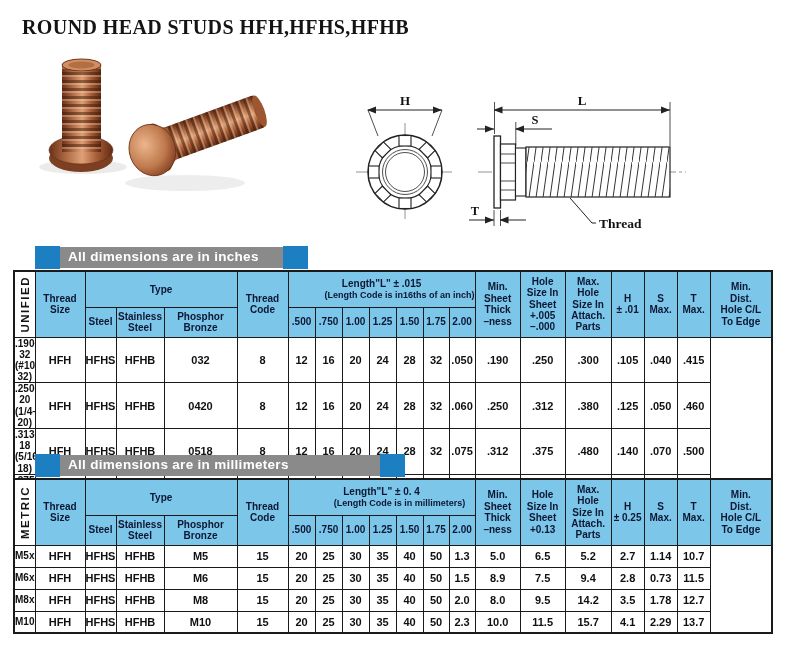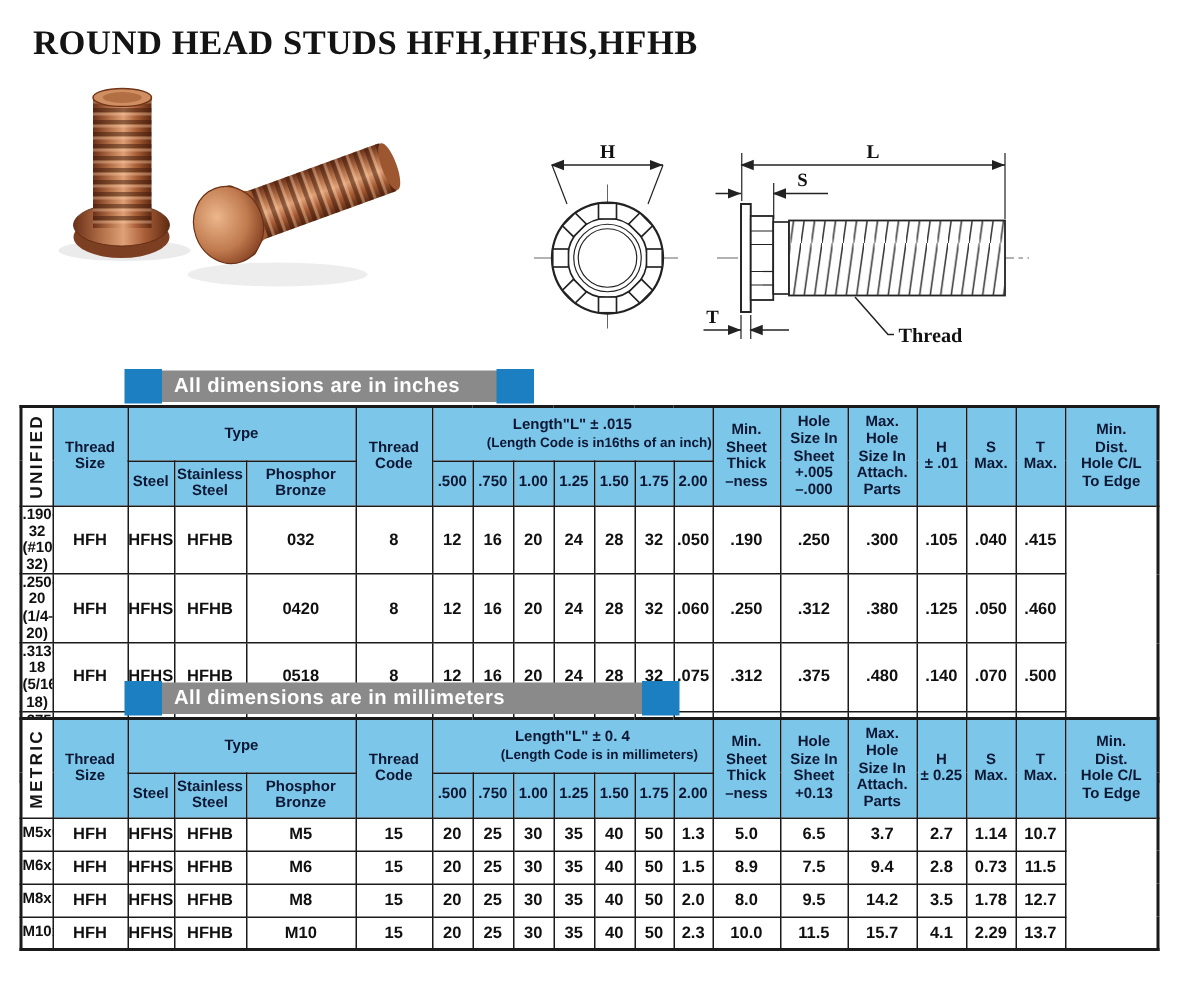--- a/index.html
+++ b/index.html
@@ -3,27 +3,27 @@
 <meta charset="utf-8">
 <style>
   html,body{margin:0;padding:0;}
   body{
     width:800px;height:656px;background:#ffffff;position:relative;overflow:hidden;
     font-family:"Liberation Sans",sans-serif;
     --header-blue:#7cc6ea; --banner-gray:#8a8a8a; --banner-blue:#1b7fc1; --border:#1a1a1a;
   }
   .title{
     position:absolute;left:22px;top:16px;
-    font-family:"Liberation Serif",serif;font-weight:bold;font-size:23px;
+    font-family:"Liberation Serif",serif;font-weight:bold;font-size:20px;
     color:#141414;letter-spacing:.4px;white-space:nowrap;
   }
   svg.photo{position:absolute;left:25px;top:48px;}
   svg.draw{position:absolute;left:345px;top:62px;}
 
-  .banner{position:absolute;height:23px;margin-left:48px;}
+  .banner{position:absolute;height:23px;}
   .banner .bar{position:absolute;left:6px;right:6px;top:1px;height:21px;background:var(--banner-gray);}
   .banner .sq{position:absolute;top:0;width:25px;height:23px;background:var(--banner-blue);}
   .banner .sq.l{left:0;} .banner .sq.r{right:0;}
   .banner .label{
     position:absolute;left:33px;top:3px;color:#fff;font-weight:bold;
     font-size:13.5px;letter-spacing:.3px;white-space:nowrap;
   }
   #b0{left:35px;top:246px;width:273px;}
   #b1{left:35px;top:454px;width:370px;}
 
@@ -441,21 +441,21 @@
           <td class="dc">15</td>
           <td class="dc">20</td>
           <td class="dc">25</td>
           <td class="dc">30</td>
           <td class="dc">35</td>
           <td class="dc">40</td>
           <td class="dc">50</td>
           <td class="dc">1.3</td>
           <td class="dc">5.0</td>
           <td class="dc">6.5</td>
-          <td class="dc">3.7</td>
+          <td class="dc">5.2</td>
           <td class="dc">2.7</td>
           <td class="dc">1.14</td>
           <td class="dc">10.7</td>
         </tr>
         <tr>
           <td class="sz">M6x1.0</td>
           <td class="dc">HFH</td>
           <td class="dc">HFHS</td>
           <td class="dc">HFHB</td>
           <td class="dc">M6</td>

